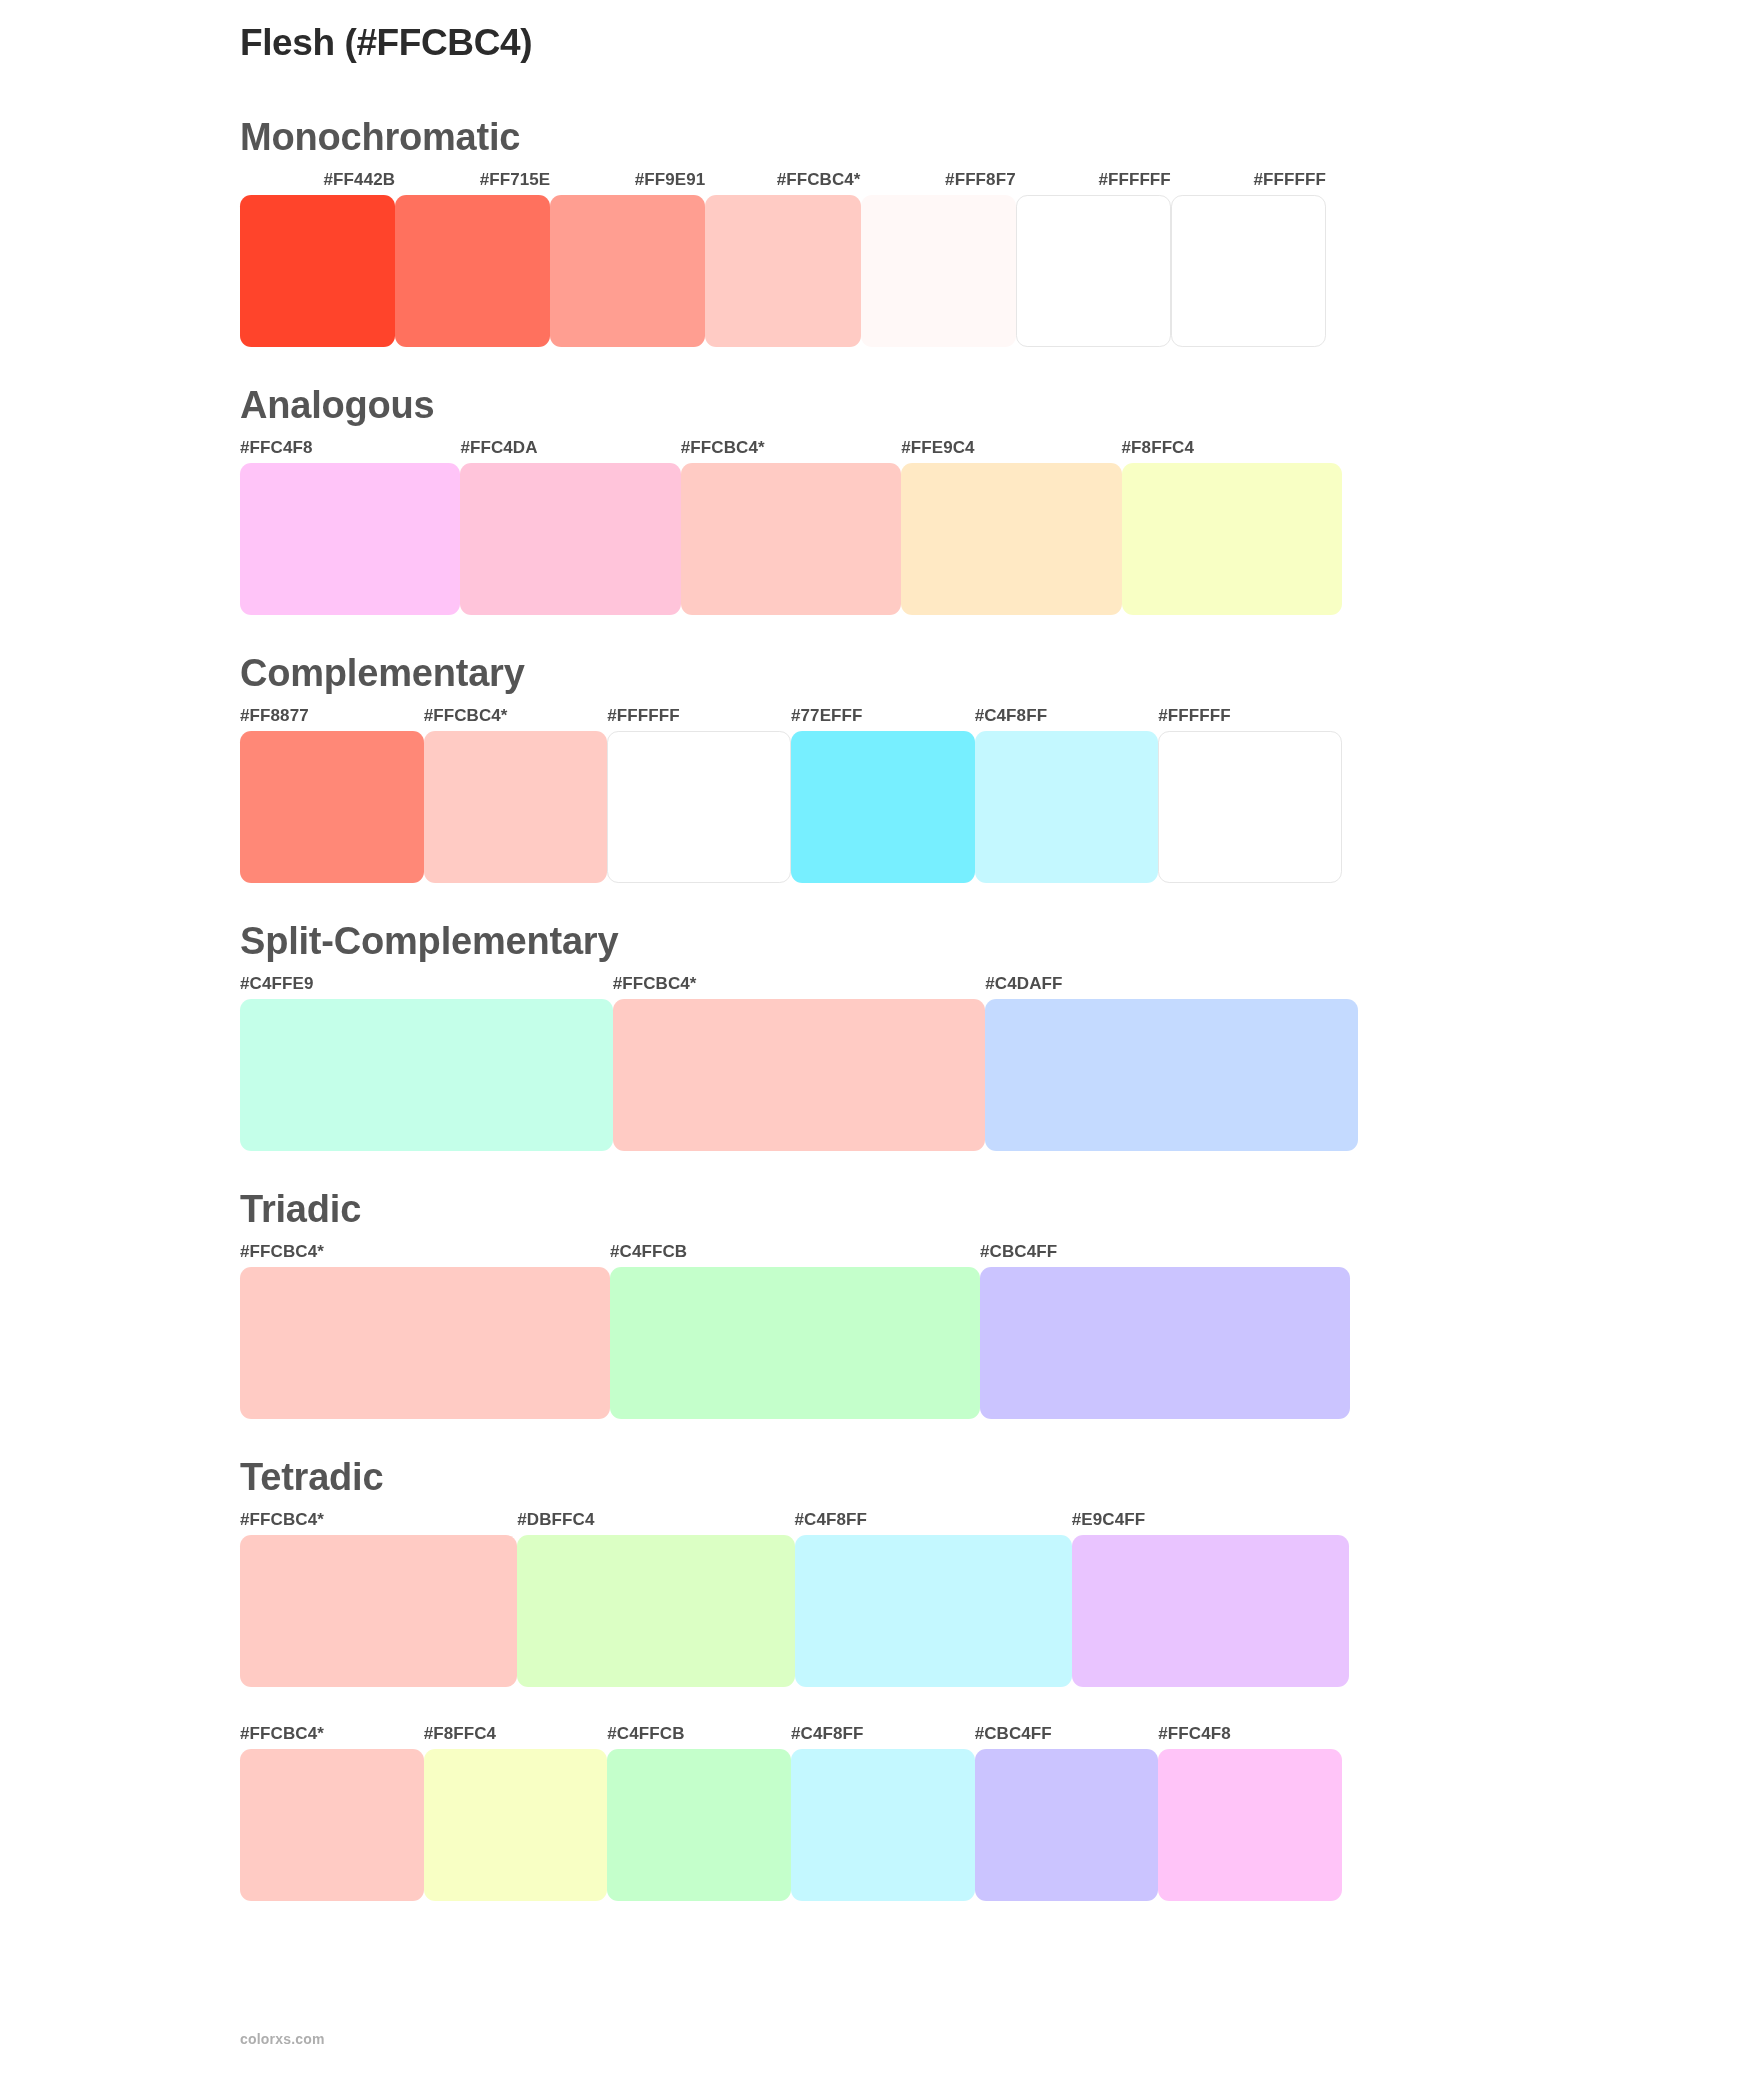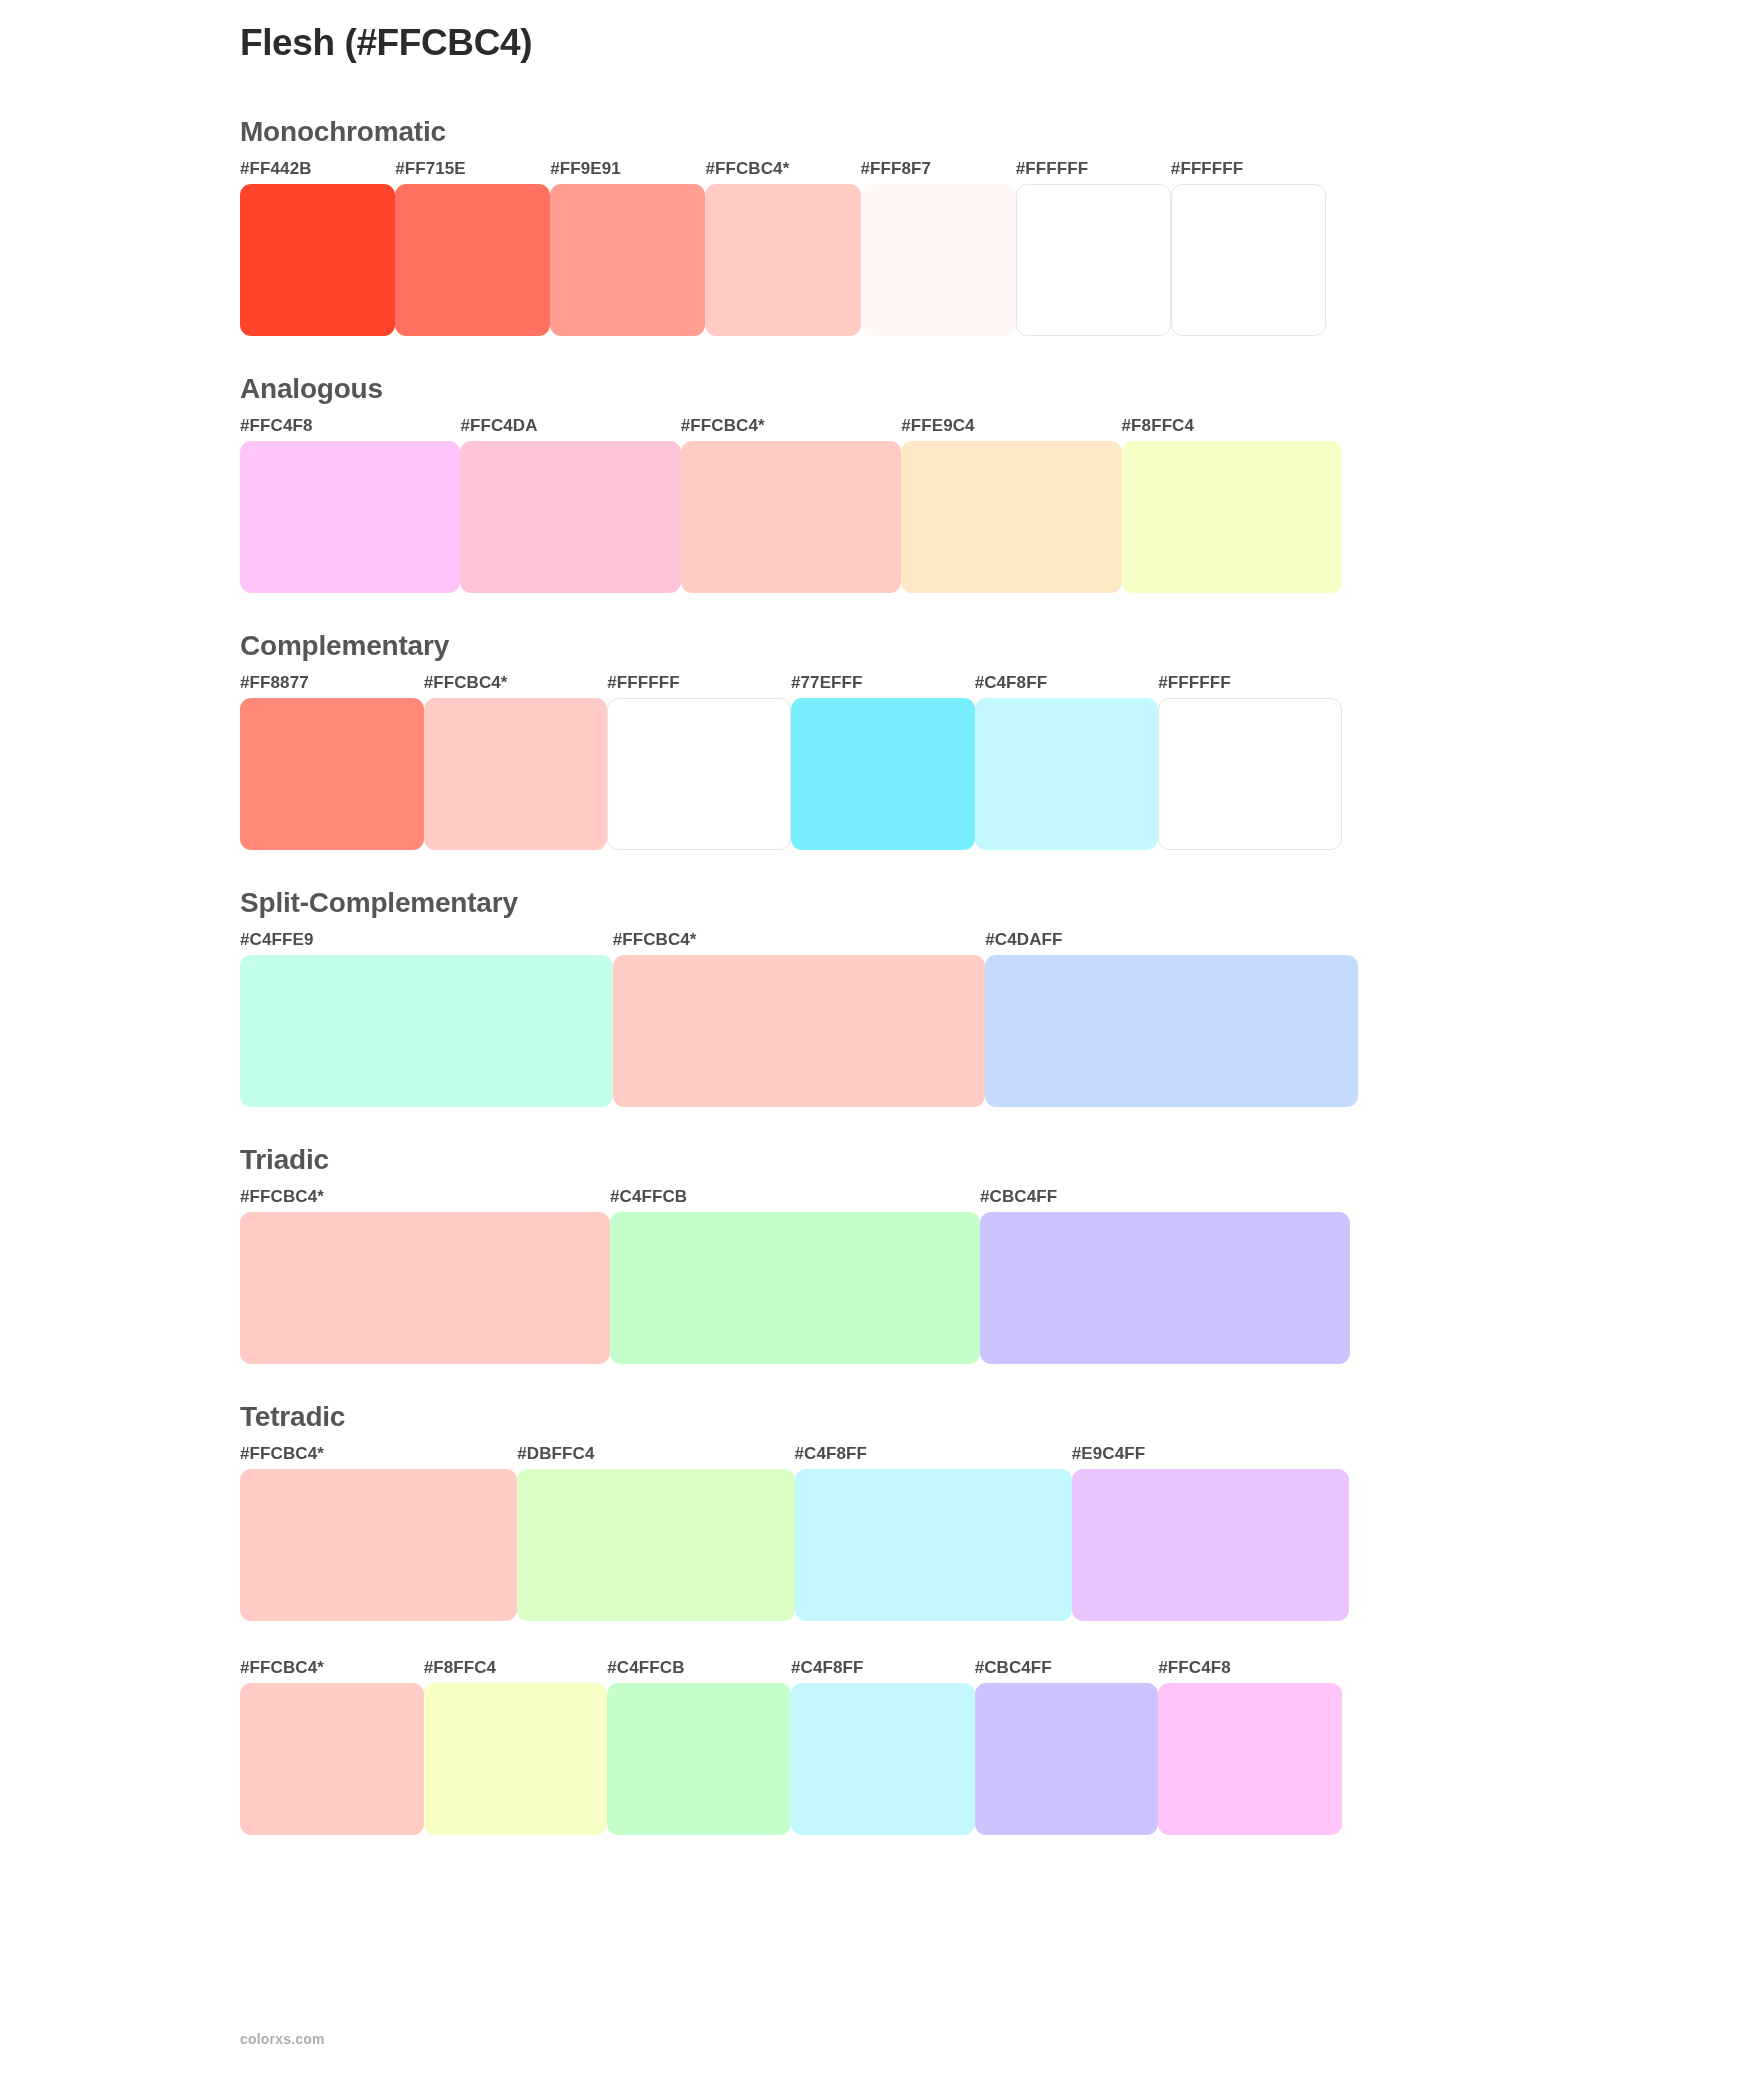--- a/index.html
+++ b/index.html
@@ -35,21 +35,21 @@
     letter-spacing: -0.2px;
     margin-top: 19px;
     line-height: 1.15;
   }
 
   
   .section { margin-top: 37px; }
   .section:first-of-type { margin-top: 51px; }
 
   .section-heading {
-    font-size: 28px;
+    font-size: 38px;
     font-weight: bold;
     color: #555555;
     letter-spacing: -0.2px;
     margin-bottom: 11.2px;
   }
 
   .labels {
     display: flex;
     width: 100%;
   }
@@ -68,21 +68,21 @@
   }
   .swatch {
     height: 152px;
     border-radius: 11.2px;
   }
   .swatch.is-white {
     border: 0.8px solid #e6e6e6;
   }
 
   
-  .row-mono   .labels, .row-mono   .swatches { width: 1086px; }
+  .row-mono   .labels, .row-mono   .swatches { width: 1086px; text-align: right; }
   .row-analog .labels, .row-analog .swatches { width: 1102px; }
   .row-comp   .labels, .row-comp   .swatches { width: 1102px; }
   .row-split  .labels, .row-split  .swatches { width: 1118px; }
   .row-triad  .labels, .row-triad  .swatches { width: 1110px; }
   .row-tetra  .labels, .row-tetra  .swatches { width: 1109px; }
   .row-hexa   .labels, .row-hexa   .swatches { width: 1102px; }
 
   
   .footer {
     position: absolute;

